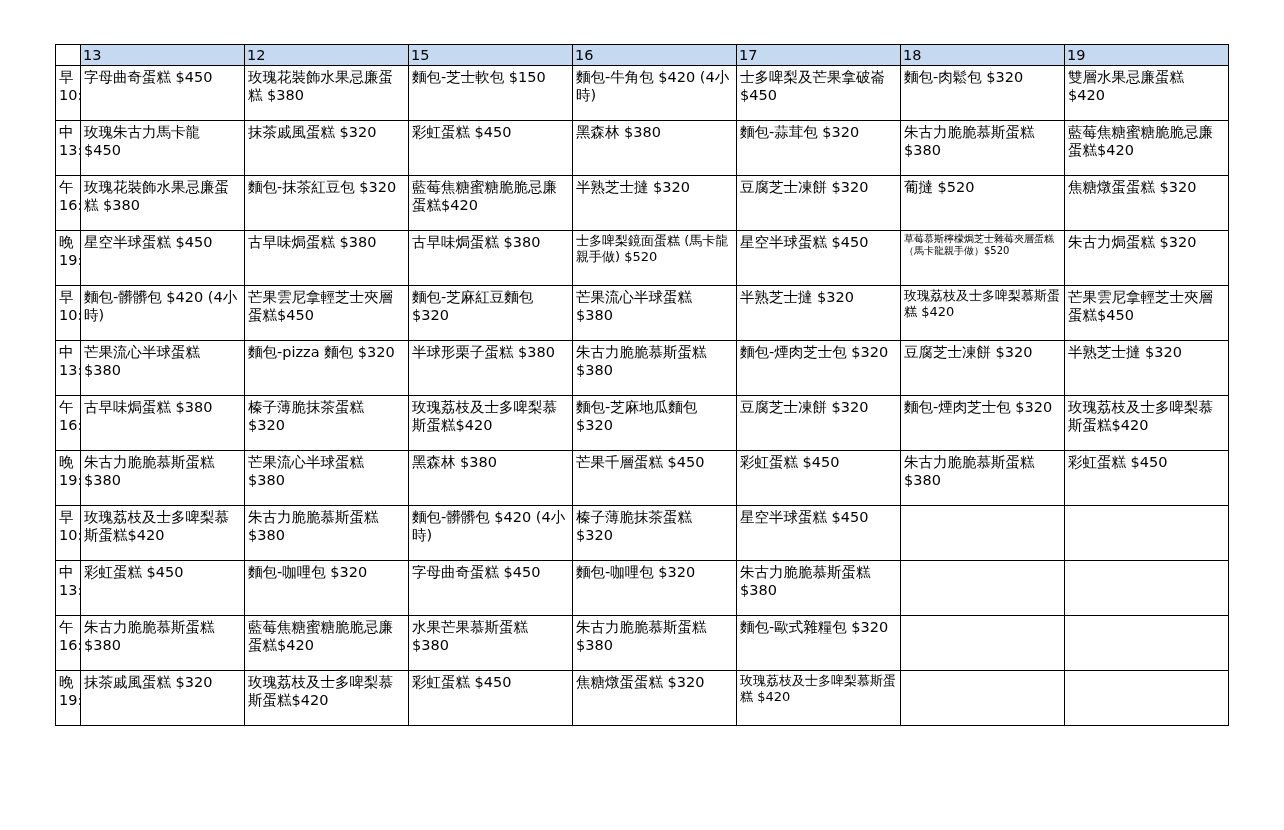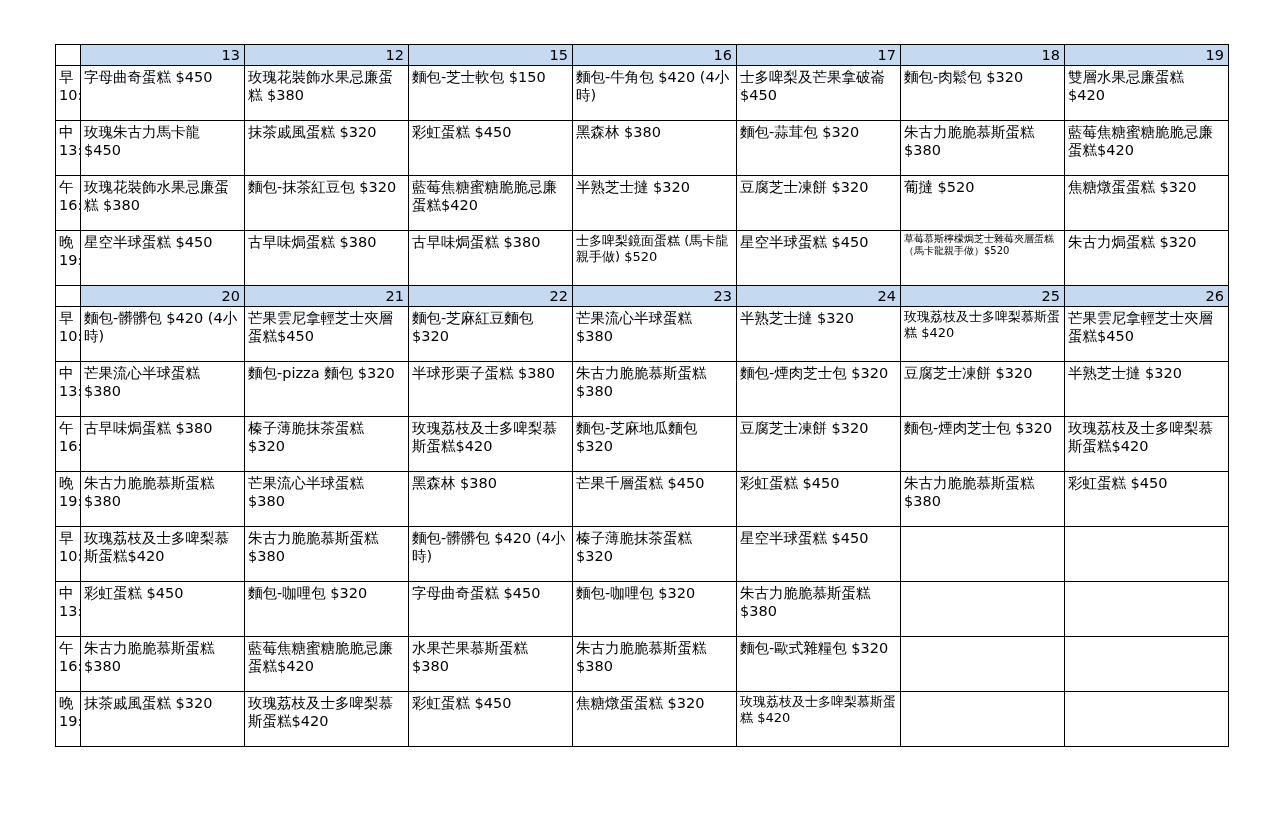--- a/index.html
+++ b/index.html
@@ -30,21 +30,21 @@
     border: 1px solid #000000;
     vertical-align: top;
     padding: 2px 3px 2px 3px;
     font-size: 14.5px;
     line-height: 1.25;
     color: #000000;
     overflow: hidden;
   }
   tr.daynum td {
     background: #c5d9f1;
-    text-align: right;
+    text-align: left;
     font-size: 14.5px;
     height: 16px;
     padding: 1px 4px 1px 2px;
     vertical-align: middle;
   }
   tr.daynum td.blank {
     background: #ffffff;
   }
   tr.daynum td.empty {
     background: #ffffff;
@@ -135,30 +135,20 @@
             <span class="hr">19:00</span>
           </td>
           <td class="item">星空半球蛋糕 $450</td>
           <td class="item">古早味焗蛋糕 $380</td>
           <td class="item">古早味焗蛋糕 $380</td>
           <td class="item mid">士多啤梨鏡面蛋糕 (馬卡龍親手做) $520</td>
           <td class="item">星空半球蛋糕 $450</td>
           <td class="item small">草莓慕斯檸檬焗芝士雜莓夾層蛋糕（馬卡龍親手做）$520</td>
           <td class="item">朱古力焗蛋糕 $320</td>
         </tr>
-        <tr class="daynum">
-          <td class="blank"></td>
-          <td>20</td>
-          <td>21</td>
-          <td>22</td>
-          <td>23</td>
-          <td>24</td>
-          <td>25</td>
-          <td>26</td>
-        </tr>
         <tr class="slot">
           <td class="time">
             <span class="lbl">早</span>
             <span class="hr">10:00</span>
           </td>
           <td class="item">麵包-髒髒包 $420 (4小時)</td>
           <td class="item">芒果雲尼拿輕芝士夾層蛋糕$450</td>
           <td class="item">麵包-芝麻紅豆麵包 $320</td>
           <td class="item">芒果流心半球蛋糕 $380</td>
           <td class="item">半熟芝士撻 $320 </td>

